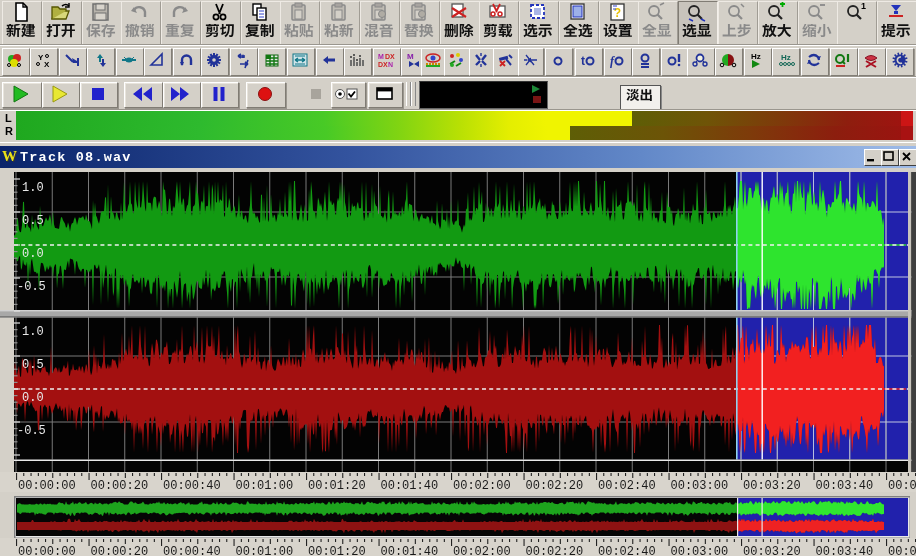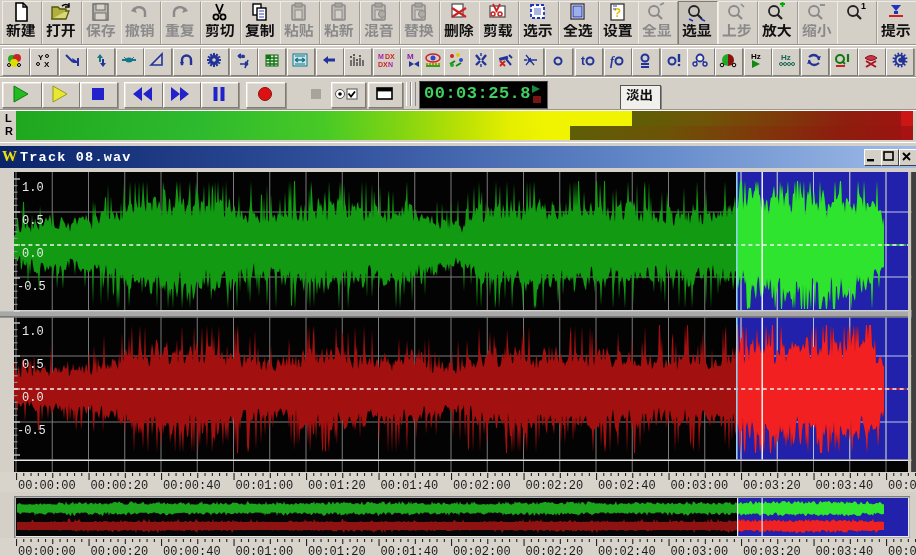--- a/index.html
+++ b/index.html
@@ -669,21 +669,20 @@
       <path d="M17.5 11.5 l2.5 3 l4 -5" fill="none" stroke="#000" stroke-width="1.8"></path>
     </svg>
 <div class="b3" style="left:368px;width:33px"></div>
 <svg style="position:absolute;left:368px;top:82px" width="33" height="24">
       <rect x="9" y="6" width="15" height="11" fill="#fff" stroke="#000" stroke-width="1.6"></rect>
       <rect x="9" y="6" width="15" height="3.4" fill="#000"></rect>
     </svg>
 <div style="position:absolute;left:406px;top:82px;width:3px;height:24px;border-left:1px solid #fff;border-right:1px solid #888"></div>
 <div style="position:absolute;left:411px;top:82px;width:3px;height:24px;border-left:1px solid #fff;border-right:1px solid #888"></div>
 <div style="position:absolute;left:419px;top:81px;width:127px;height:26px;background:#000;border:1px solid #666;border-top-color:#333"></div>
-<div style="position:absolute;left:424px;top:84px;width:110px;height:20px;color:#3fd060;font:bold 17px 'Liberation Mono',monospace;letter-spacing:0.5px">00:03:25.8</div>
 <svg style="position:absolute;left:530px;top:84px" width="14" height="21">
       <path d="M2 1 v8 l8 -4 z" fill="#1d8838"></path>
       <rect x="3" y="12" width="8" height="7" fill="#7a1515"></rect>
     </svg>
 <div style="position:absolute;left:620px;top:85px;width:39px;height:23px;background:#f2f0ec;border:1px solid #555;box-shadow:1px 1px 0 #888"></div>
 <svg style="position:absolute;left:626px;top:89px" width="29" height="16">
       <g fill="#111" transform="translate(0,10.8) scale(13.5)">
         <use href="#g35" x="0"></use>
         <use href="#g36" x="1"></use>
       </g>

